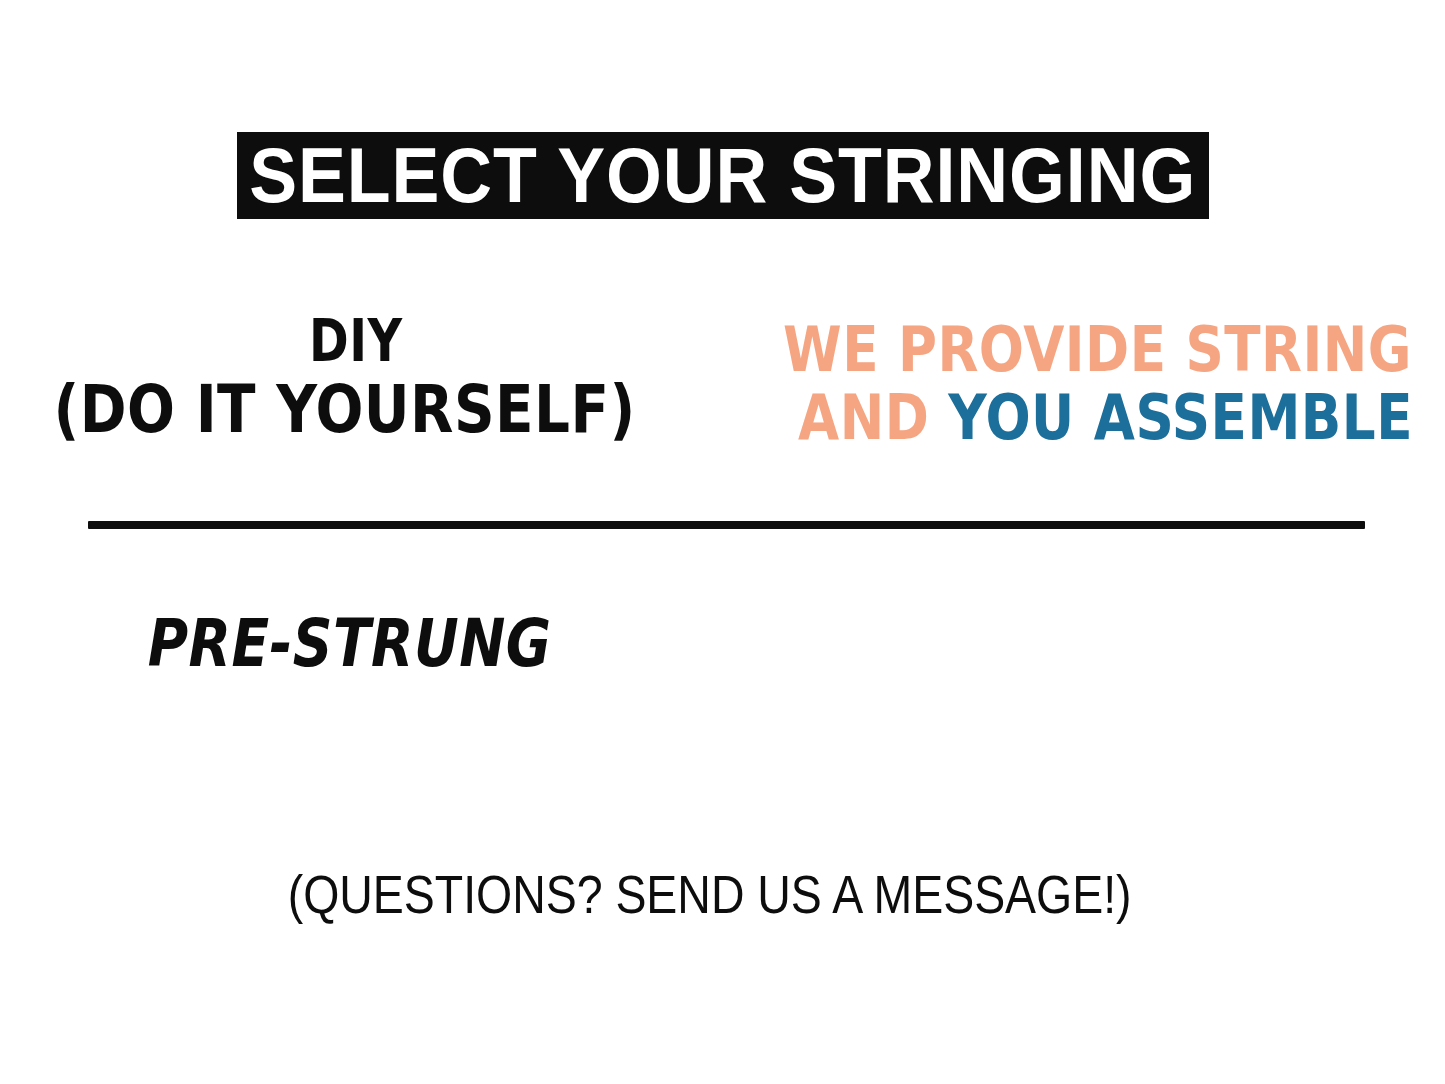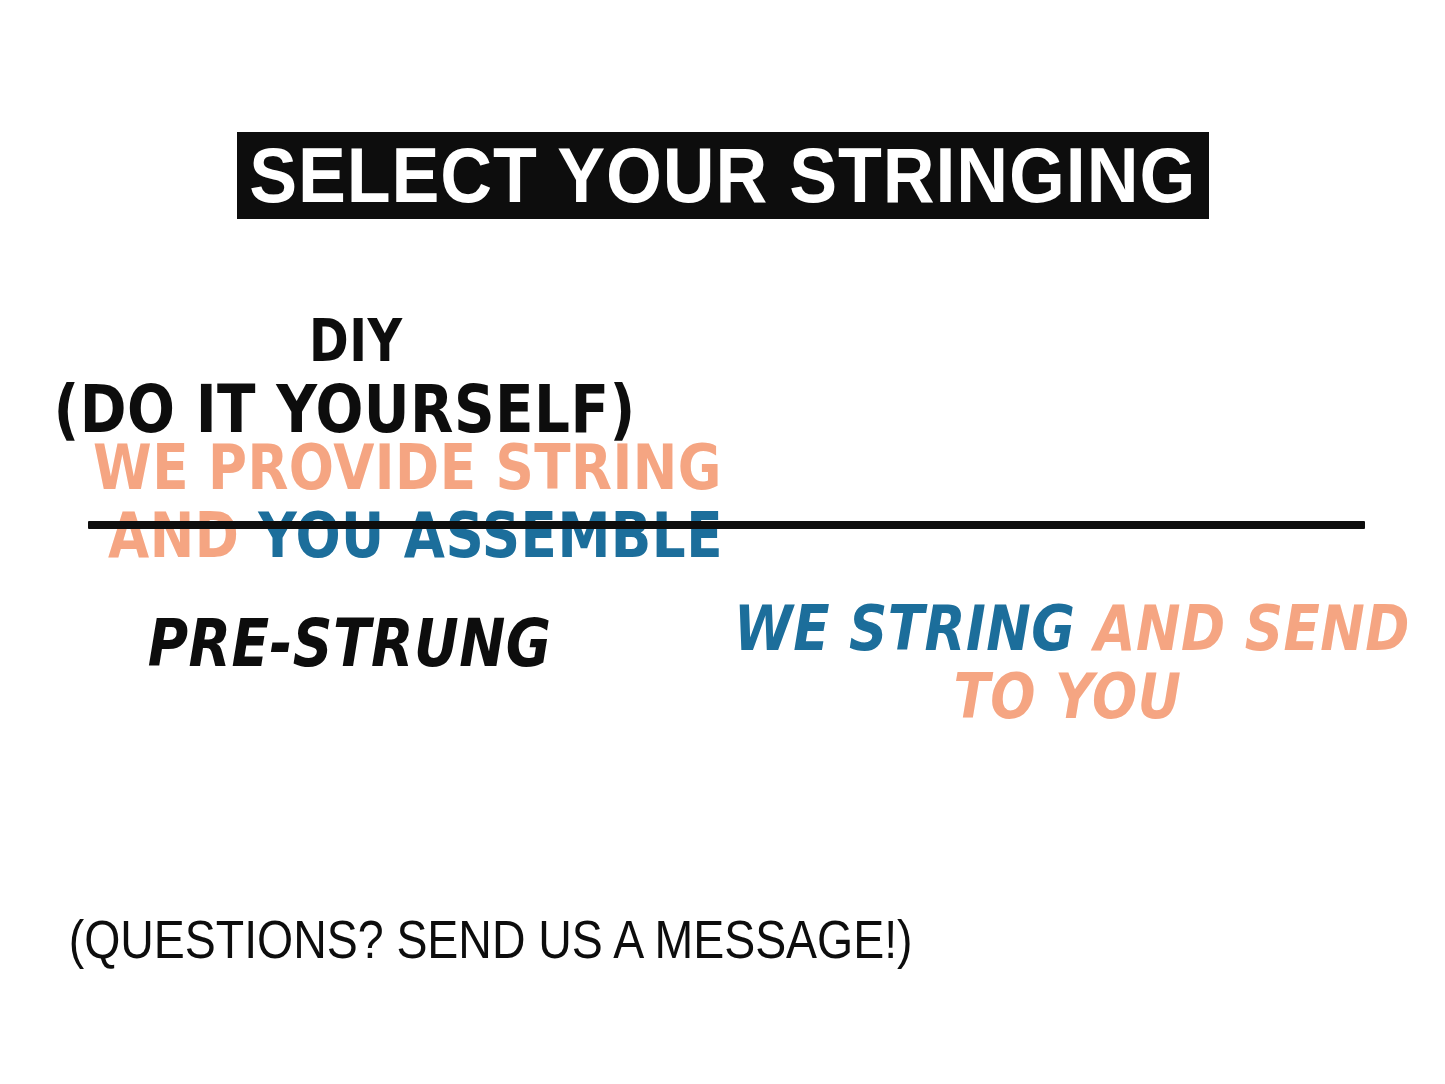--- a/index.html
+++ b/index.html
@@ -50,21 +50,21 @@
   }
 
   
   .row {
     position: absolute;
     left: 0;
     width: 1445px;
     display: flex;
     align-items: flex-start;
   }
-  .row-1 { top: 286px; height: 150px; flex-direction: column; }
+  .row-1 { top: 286px; height: 150px; }
   .row-2 { top: 565px; height: 150px; font-style: italic; }
 
   .col-left {
     width: 690px;
     display: flex;
     flex-direction: column;
     align-items: center;
     justify-content: flex-start;
   }
   .col-right {
@@ -136,22 +136,23 @@
     width: 1277px;
     height: 8px;
     background: #0d0d0d;
     border-radius: 1px;
   }
 
   
   .footer {
     position: absolute;
     left: 0;
-    top: 876px;
+    top: 831px;
     width: 1420px;
+    text-align: center;
   }
   .footer-text {
     display: inline-block;
     font-family: "Liberation Sans Narrow", "Liberation Sans", sans-serif;
     font-weight: 400;
     font-size: 54px;
     color: #0d0d0d;
     letter-spacing: 0px;
     transform: scaleX(0.86);
     transform-origin: center center;
@@ -184,26 +185,20 @@
   </div>
 
   <div class="divider"></div>
 
   <div class="row row-2">
 
     <div class="col-left">
       <span class="marker pre-strung">PRE-STRUNG</span>
     </div>
 
-    <div class="col-right">
-      <span class="marker desc-line">
-        <span class="c-blue">WE STRING</span><span class="c-peach"> AND SEND</span>
-      </span>
-      <span class="marker desc-line desc-center c-peach">TO YOU</span>
-    </div>
 
   </div>
 
   <div class="footer">
     <span class="footer-text">(QUESTIONS? SEND US A MESSAGE!)</span>
   </div>
 
 </div>
 
 </body></html>

